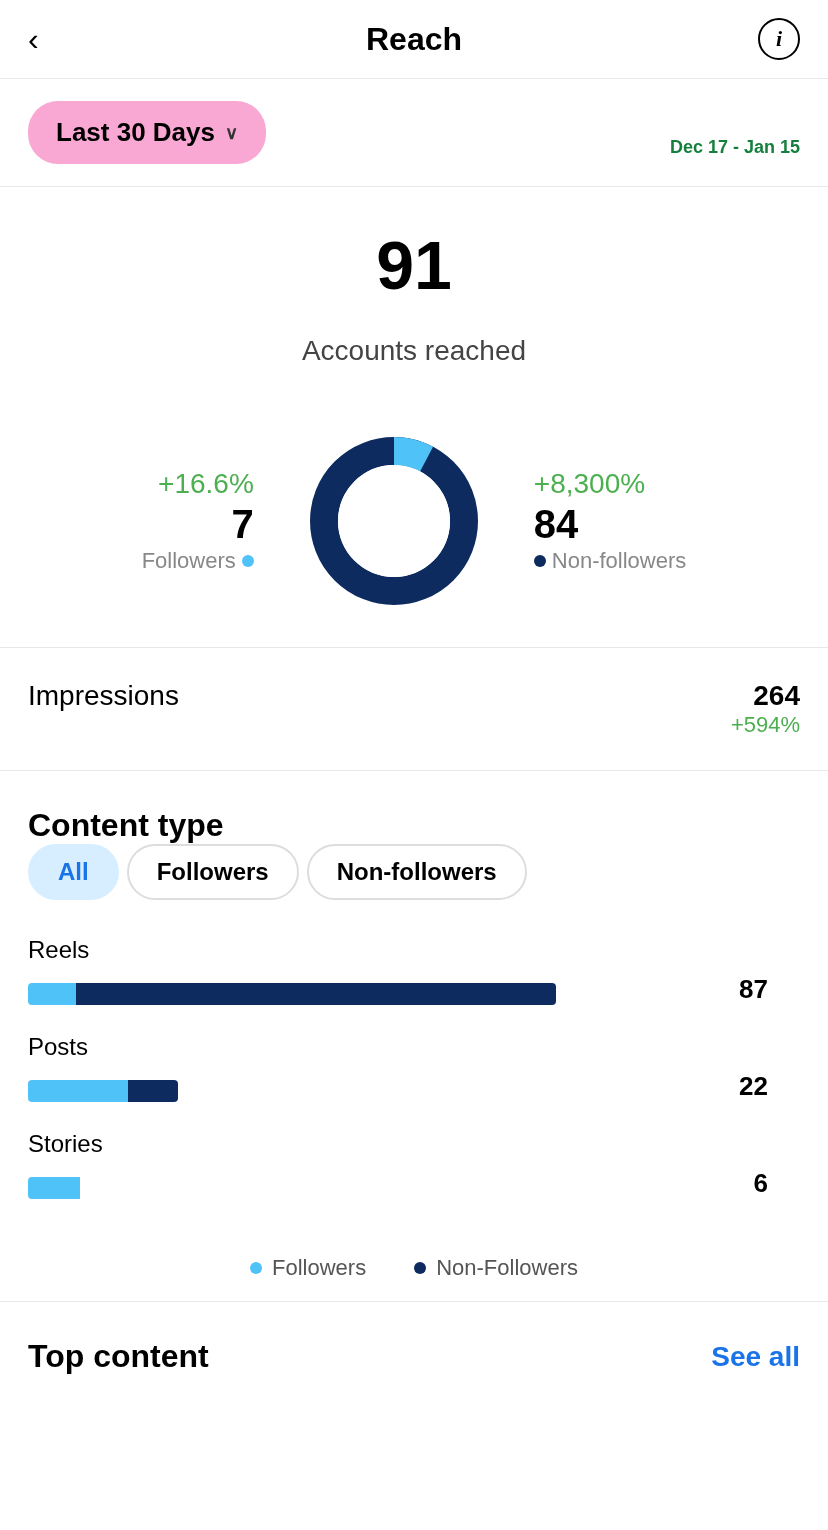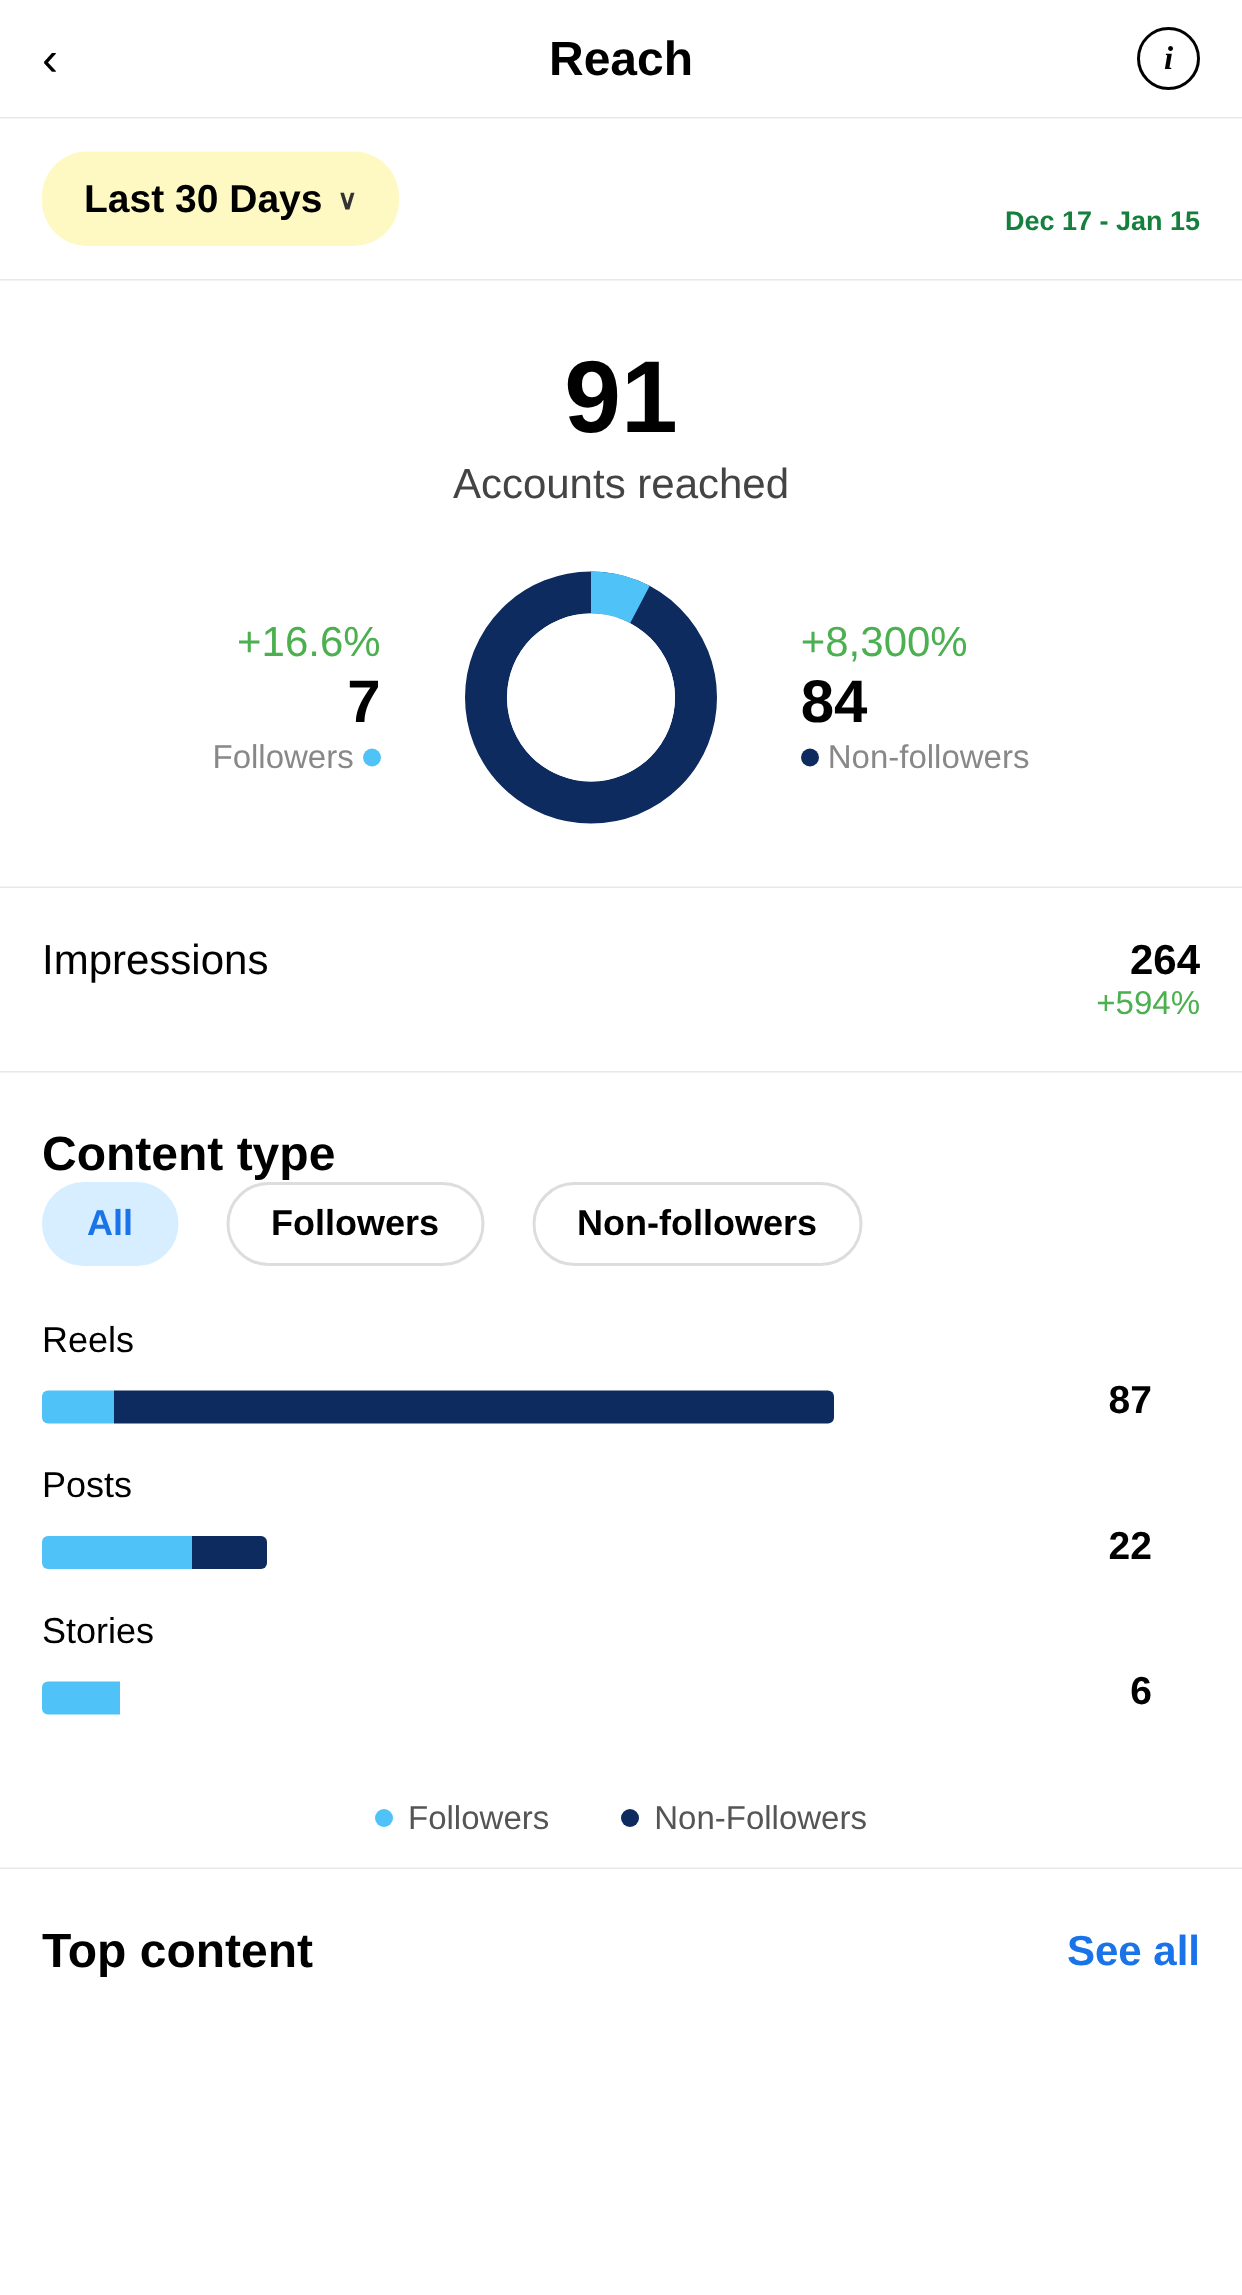--- a/index.html
+++ b/index.html
@@ -57,21 +57,21 @@
 
     
     .filter-bar {
       display: flex;
       align-items: center;
       justify-content: space-between;
       padding: 22px 28px;
       border-bottom: 1px solid #e8e8e8;
     }
     .date-filter-btn {
-      background: #fef9c3;
+      background: #f9a8d4;
       border: none;
       border-radius: 30px;
       padding: 16px 28px;
       font-size: 26px;
       font-weight: 700;
       cursor: pointer;
       display: flex;
       align-items: center;
       gap: 10px;
       color: #000;
@@ -87,20 +87,21 @@
       margin-top: 30px;
     }
 
     
     .accounts-section {
       padding: 44px 28px 36px;
       display: flex;
       flex-direction: column;
       align-items: center;
       border-bottom: 1px solid #e8e8e8;
+      gap: 28px;
     }
     .accounts-number {
       font-size: 68px;
       font-weight: 800;
       color: #000;
       line-height: 1;
     }
     .accounts-label {
       font-size: 28px;
       color: #444;
@@ -197,21 +198,21 @@
     .section-title {
       font-size: 32px;
       font-weight: 800;
       color: #000;
       margin-bottom: 16px;
     }
 
     
     .filter-tabs {
       display: flex;
-      gap: 32px;
+      gap: 8px;
       margin-bottom: 36px;
     }
     .tab-btn {
       padding: 12px 28px;
       border-radius: 30px;
       border: 2px solid #ddd;
       font-size: 24px;
       font-weight: 600;
       cursor: pointer;
       background: #fff;

